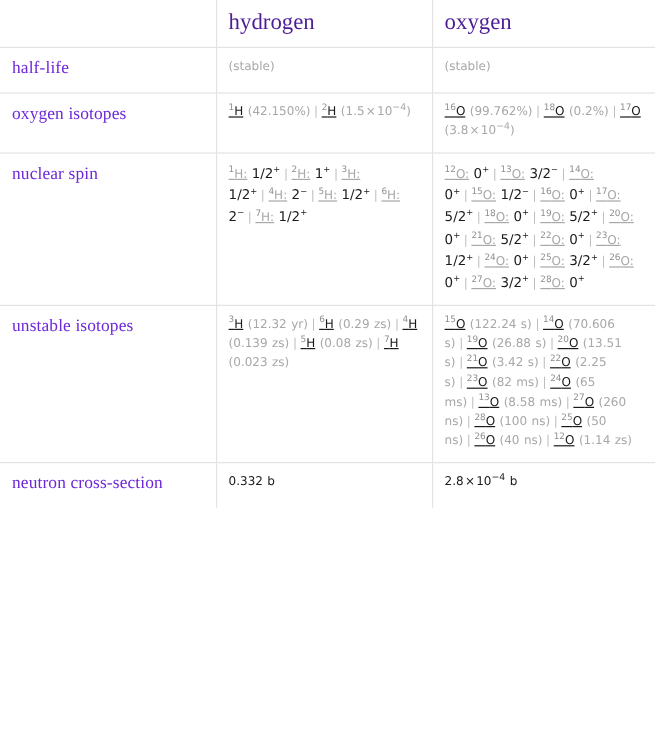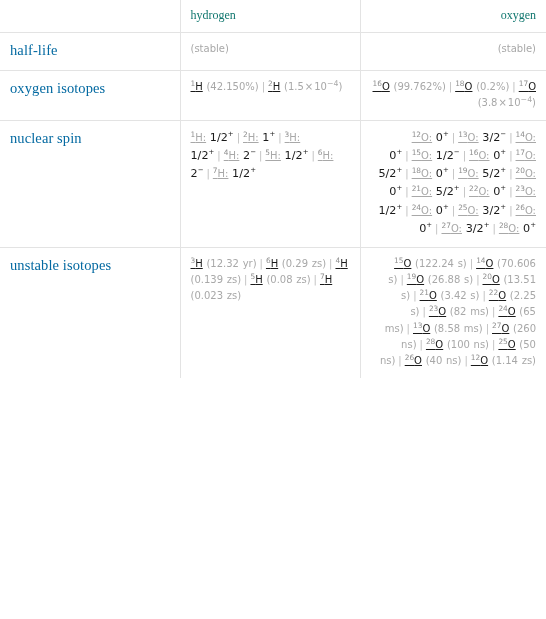--- a/index.html
+++ b/index.html
@@ -29,35 +29,35 @@
     padding: 8px 10px 9px 10px;
     text-align: left;
     font-weight: normal;
   }
   
   #props-table tr:first-child td,
   #props-table tr:first-child th { border-top: none; }
   #props-table tr td:first-child,
   #props-table tr th:first-child { border-left: none; }
   #props-table tr td:last-child,
-  #props-table tr th:last-child { border-right: none; text-align: right; }
+  #props-table tr th:last-child { border-right: none; }
   #props-table tr:last-child td { border-bottom: none; }
 
   .hdr-cell {
     text-align: center;
-    font-size: 12px;
-    color: #0f766e;
+    font-size: 19px;
+    color: #4c1d95;
     padding-top: 6px;
     padding-bottom: 7px;
   }
   .hdr-blank { border-right: 1px solid #e3e3e3; }
 
   .row-label {
     font-size: 14.5px;
-    color: #0369a1;
+    color: #6d28d9;
     letter-spacing: 0.1px;
     line-height: 1.35;
   }
 
   .val {
     font-family: "DejaVu Sans", "Liberation Sans", sans-serif;
     font-size: 10px;
     line-height: 1.62;
     color: #1a1a1a;
     word-spacing: 0.5px;
@@ -144,16 +144,25 @@
     <tr>
       <td class="row-label">unstable isotopes</td>
       <td class="val">
         <span class="iso"><sup>3</sup><span class="el">H</span></span> <span class="dim">(12.32 yr)</span><span class="sep">|</span><span class="iso"><sup>6</sup><span class="el">H</span></span> <span class="dim">(0.29 zs)</span><span class="sep">|</span><span class="iso"><sup>4</sup><span class="el">H</span></span> <span class="dim">(0.139 zs)</span><span class="sep">|</span><span class="iso"><sup>5</sup><span class="el">H</span></span> <span class="dim">(0.08 zs)</span><span class="sep">|</span><span class="iso"><sup>7</sup><span class="el">H</span></span> <span class="dim">(0.023 zs)</span>
       </td>
       <td class="val">
         <span class="iso"><sup>15</sup><span class="el">O</span></span> <span class="dim">(122.24 s)</span><span class="sep">|</span><span class="iso"><sup>14</sup><span class="el">O</span></span> <span class="dim">(70.606 s)</span><span class="sep">|</span><span class="iso"><sup>19</sup><span class="el">O</span></span> <span class="dim">(26.88 s)</span><span class="sep">|</span><span class="iso"><sup>20</sup><span class="el">O</span></span> <span class="dim">(13.51 s)</span><span class="sep">|</span><span class="iso"><sup>21</sup><span class="el">O</span></span> <span class="dim">(3.42 s)</span><span class="sep">|</span><span class="iso"><sup>22</sup><span class="el">O</span></span> <span class="dim">(2.25 s)</span><span class="sep">|</span><span class="iso"><sup>23</sup><span class="el">O</span></span> <span class="dim">(82 ms)</span><span class="sep">|</span><span class="iso"><sup>24</sup><span class="el">O</span></span> <span class="dim">(65 ms)</span><span class="sep">|</span><span class="iso"><sup>13</sup><span class="el">O</span></span> <span class="dim">(8.58 ms)</span><span class="sep">|</span><span class="iso"><sup>27</sup><span class="el">O</span></span> <span class="dim">(260 ns)</span><span class="sep">|</span><span class="iso"><sup>28</sup><span class="el">O</span></span> <span class="dim">(100 ns)</span><span class="sep">|</span><span class="iso"><sup>25</sup><span class="el">O</span></span> <span class="dim">(50 ns)</span><span class="sep">|</span><span class="iso"><sup>26</sup><span class="el">O</span></span> <span class="dim">(40 ns)</span><span class="sep">|</span><span class="iso"><sup>12</sup><span class="el">O</span></span> <span class="dim">(1.14 zs)</span>
       </td>
     </tr>
 
+    <tr class="r-neutron">
+      <td class="row-label">neutron cross-section</td>
+      <td class="val">
+        <span>0.332 b</span>
+      </td>
+      <td class="val">
+        2.8<span class="times">×</span>10<span class="exp">−4</span> b
+      </td>
+    </tr>
 
 
   </tbody>
 </table>
 
 </body></html>

